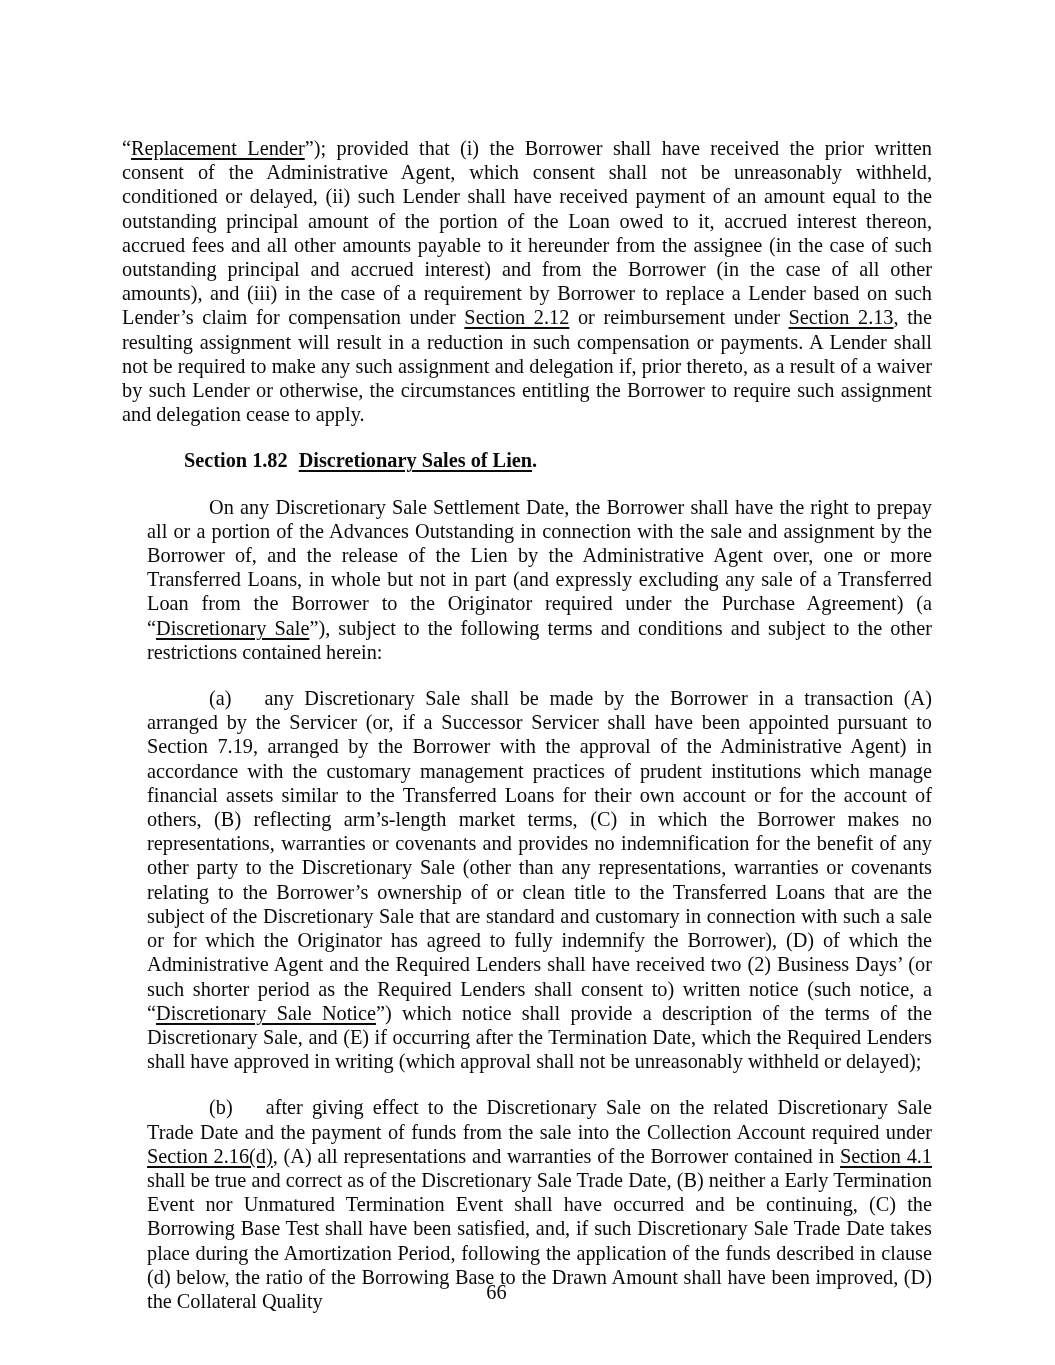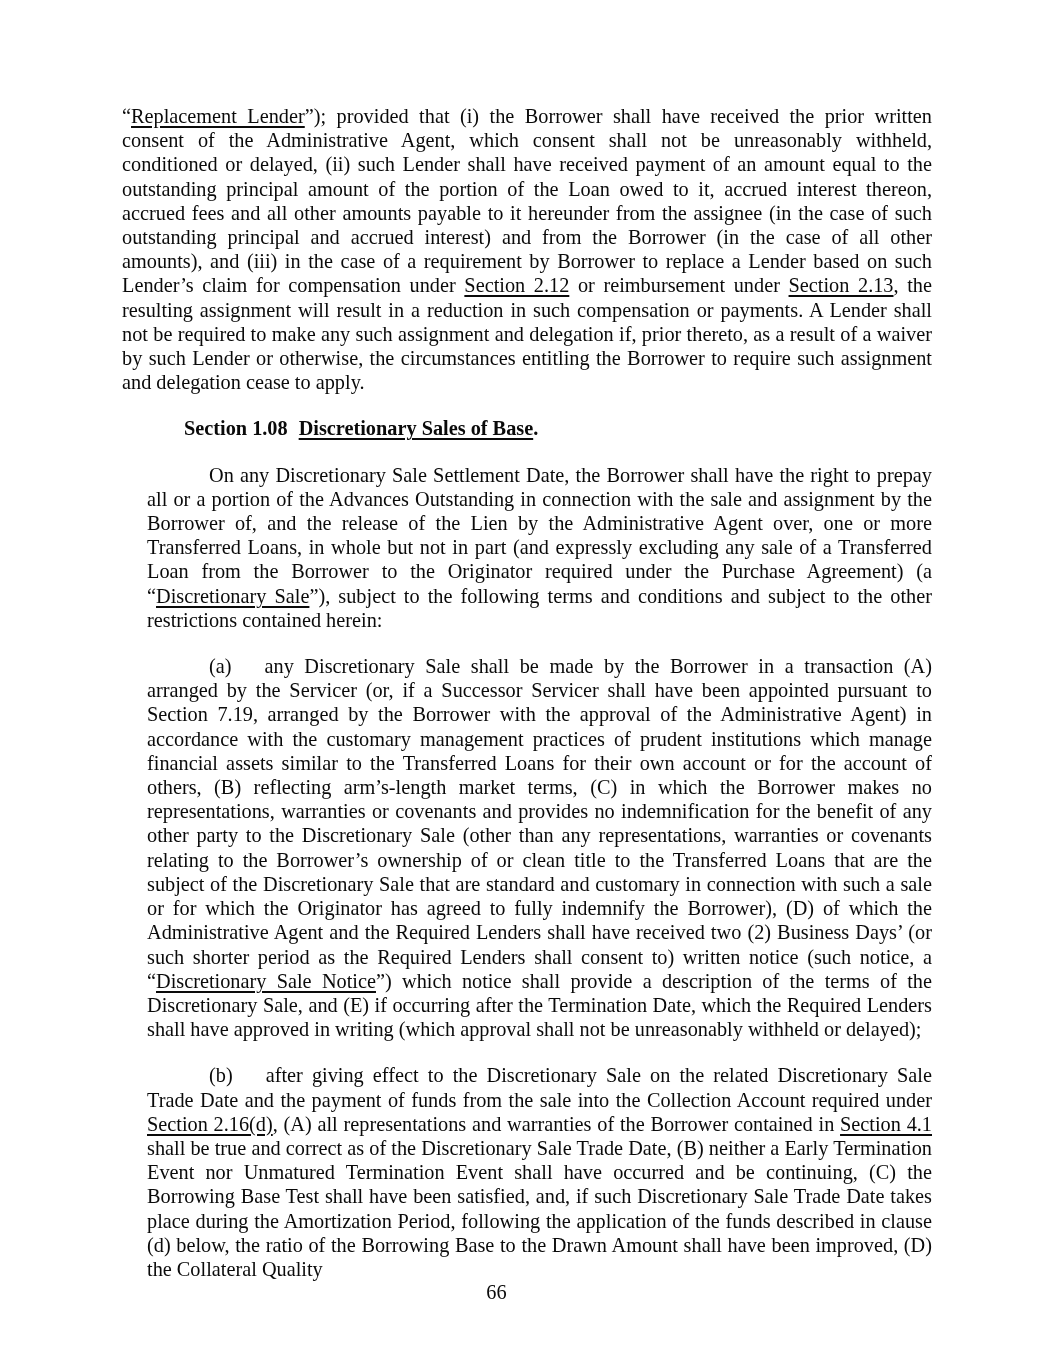--- a/index.html
+++ b/index.html
@@ -12,21 +12,21 @@
     width: 1055px;
     height: 1365px;
     background: #ffffff;
     color: #0a0a0a;
     font-family: "Liberation Serif", "DejaVu Serif", serif;
     overflow: hidden;
   }
   .content {
     position: absolute;
     left: 122px;
-    top: 104px;
+    top: 136px;
     width: 810px;
   }
   .para {
     margin: 22px 0 0 0;
     font-size: 20.3px;
     line-height: 24.2px;
     text-align: justify;
     white-space: normal;
   }
   .para.first {
@@ -63,21 +63,21 @@
   }
 </style>
 </head>
 <body>
 
 <div class="page">
   <main class="content">
 
     <p class="para first"><span>“</span><span class="u">Replacement Lender</span><span>”); provided that (i) the Borrower shall have received the prior written consent of the Administrative Agent, which consent shall not be unreasonably withheld, conditioned or delayed, (ii) such Lender shall have received payment of an amount equal to the outstanding principal amount of the portion of the Loan owed to it, accrued interest thereon, accrued fees and all other amounts payable to it hereunder from the assignee (in the case of such outstanding principal and accrued interest) and from the Borrower (in the case of all other amounts), and (iii) in the case of a requirement by Borrower to replace a Lender based on such Lender’s claim for compensation under </span><span class="u">Section 2.12</span><span> or reimbursement under </span><span class="u">Section 2.13</span><span>, the resulting assignment will result in a reduction in such compensation or payments.  A Lender shall not be required to make any such assignment and delegation if, prior thereto, as a result of a waiver by such Lender or otherwise, the circumstances entitling the Borrower to require such assignment and delegation cease to apply.</span></p>
 
-    <h2 class="heading"><span class="b">Section 1.08</span><span class="tab-sm"></span><span class="u b">Discretionary Sales of Base</span><span class="b">.</span></h2>
+    <h2 class="heading"><span class="b">Section 1.82</span><span class="tab-sm"></span><span class="u b">Discretionary Sales of Lien</span><span class="b">.</span></h2>
 
     <p class="para indent"><span>On any Discretionary Sale Settlement Date, the Borrower shall have the right to prepay all or a portion of the Advances Outstanding in connection with the sale and assignment by the Borrower of, and the release of the Lien by the Administrative Agent over, one or more Transferred Loans, in whole but not in part (and expressly excluding any sale of a Transferred Loan from the Borrower to the Originator required under the Purchase Agreement) (a “</span><span class="u">Discretionary Sale</span><span>”), subject to the following terms and conditions and subject to the other restrictions contained herein:</span></p>
 
     <p class="para indent"><span>(a)</span><span class="tab-md"></span><span>any Discretionary Sale shall be made by the Borrower in a transaction (A) arranged by the Servicer (or, if a Successor Servicer shall have been appointed pursuant to Section 7.19, arranged by the Borrower with the approval of the Administrative Agent) in accordance with the customary management practices of prudent institutions which manage financial assets similar to the Transferred Loans for their own account or for the account of others, (B) reflecting arm’s-length market terms, (C) in which the Borrower makes no representations, warranties or covenants and provides no indemnification for the benefit of any other party to the Discretionary Sale (other than any representations, warranties or covenants relating to the Borrower’s ownership of or clean title to the Transferred Loans that are the subject of the Discretionary Sale that are standard and customary in connection with such a sale or for which the Originator has agreed to fully indemnify the Borrower), (D) of which the Administrative Agent and the Required Lenders shall have received two (2) Business Days’ (or such shorter period as the Required Lenders shall consent to) written notice (such notice, a “</span><span class="u">Discretionary Sale Notice</span><span>”) which notice shall provide a description of the terms of the Discretionary Sale, and (E) if occurring after the Termination Date, which the Required Lenders shall have approved in writing (which approval shall not be unreasonably withheld or delayed);</span></p>
 
     <p class="para indent"><span>(b)</span><span class="tab-md"></span><span>after giving effect to the Discretionary Sale on the related Discretionary Sale Trade Date and the payment of funds from the sale into the Collection Account required under </span><span class="u">Section 2.16(d)</span><span>, (A) all representations and warranties of the Borrower contained in </span><span class="u">Section 4.1</span><span> shall be true and correct as of the Discretionary Sale Trade Date, (B) neither a Early Termination Event nor Unmatured Termination Event shall have occurred and be continuing, (C) the Borrowing Base Test shall have been satisfied, and, if such Discretionary Sale Trade Date takes place during the Amortization Period, following the application of the funds described in clause (d) below, the ratio of the Borrowing Base to the Drawn Amount shall have been improved, (D) the Collateral Quality</span></p>
 
   </main>
 
   <footer class="page-number">66</footer>

